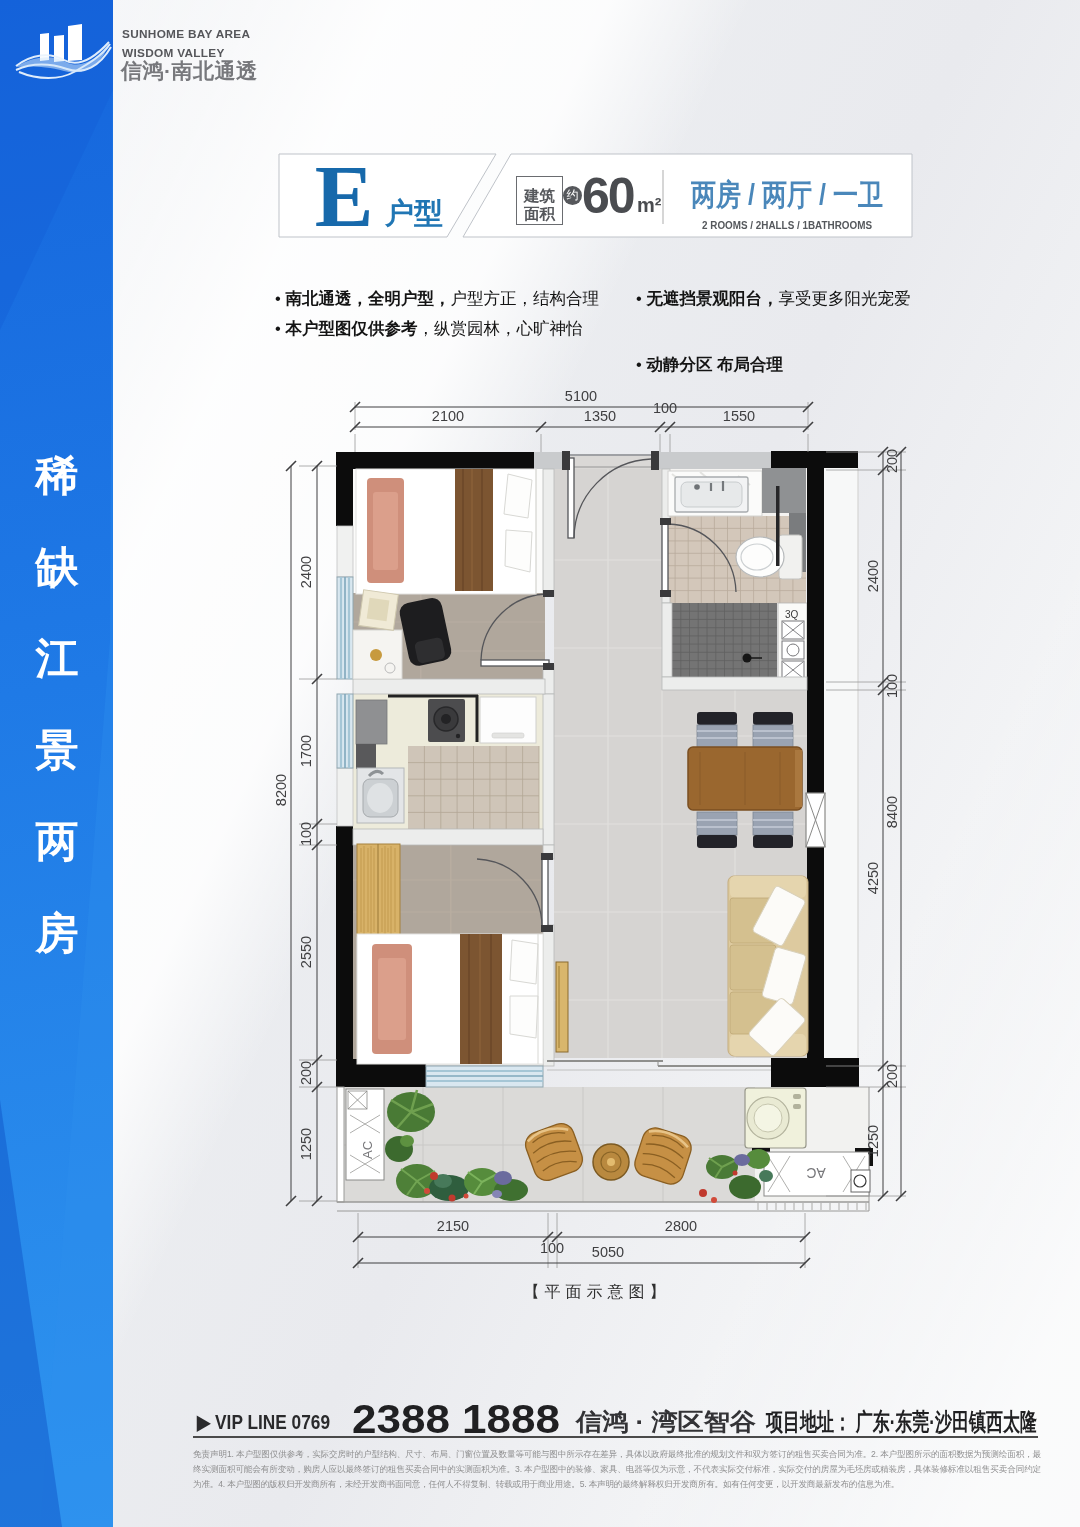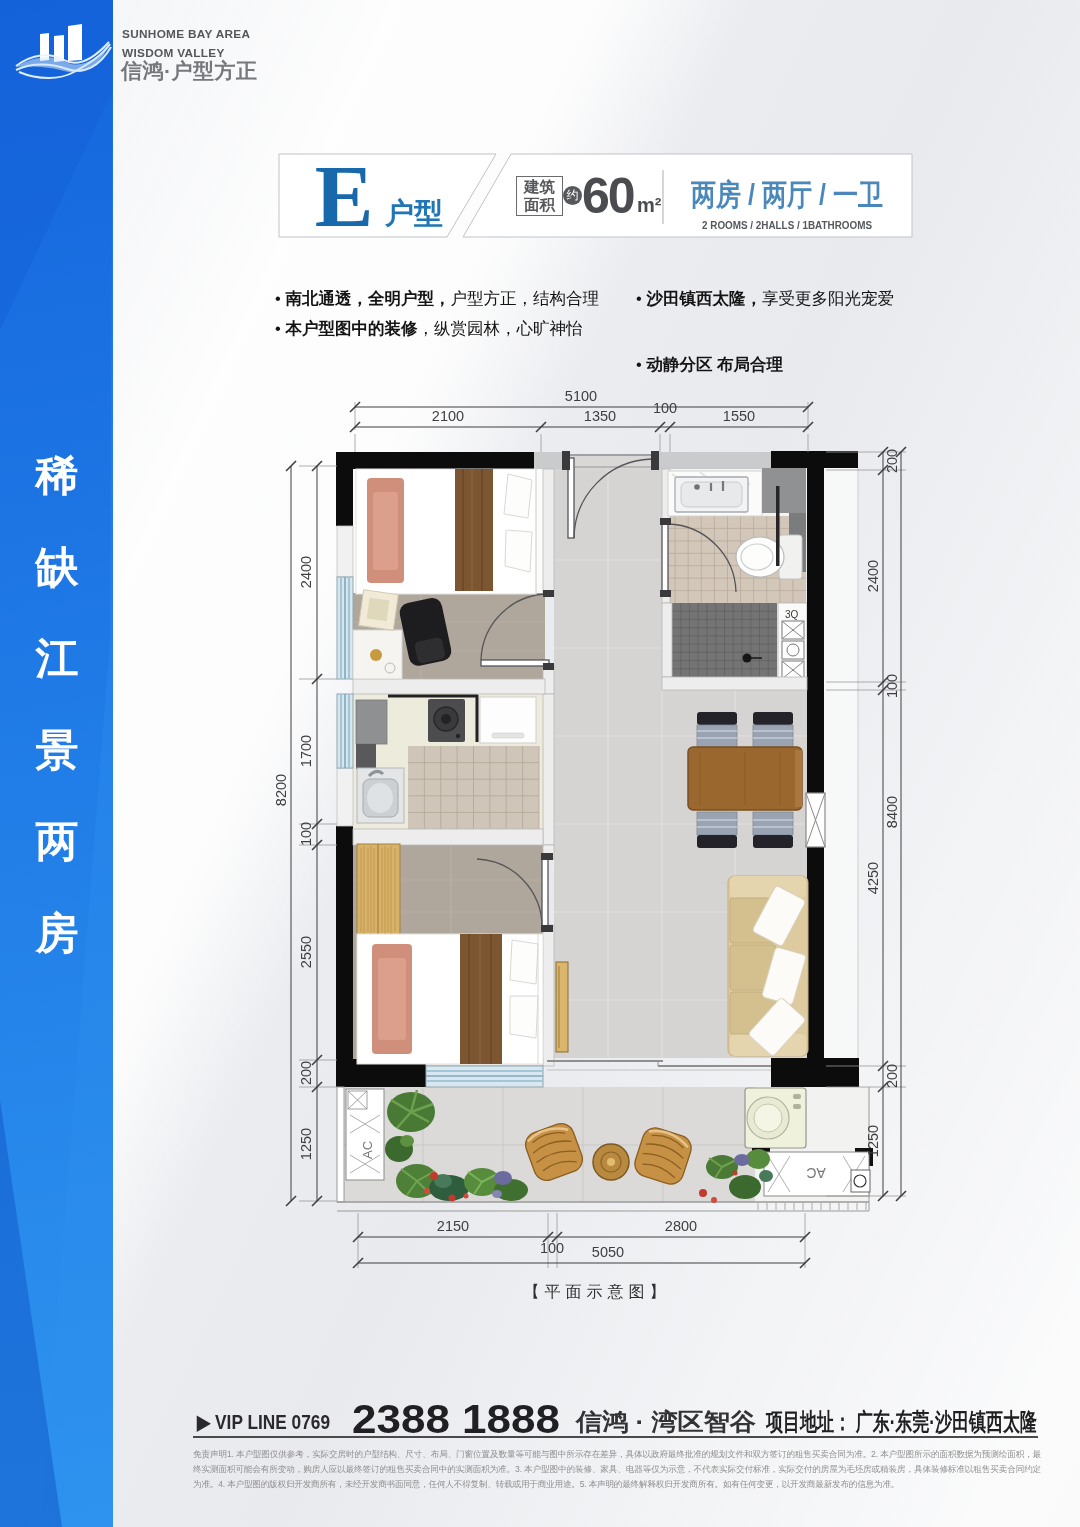--- a/index.html
+++ b/index.html
@@ -33,43 +33,43 @@
   <g fill="none" stroke="#eaf4fd" stroke-width="2" opacity="0.95">
     <path d="M4 52 C 20 40, 38 38, 52 46 C 68 55, 86 40, 97 28"></path>
     <path d="M4 56 C 22 48, 40 50, 55 55 C 72 61, 88 52, 99 33"></path>
     <path d="M7 58 C 26 66, 48 66, 62 58 C 76 50, 90 42, 98 30"></path>
   </g>
   <path d="M4 53 C 20 42, 40 40, 54 48 C 70 56, 86 44, 97 29 C 90 52, 70 62, 52 57 C 34 52, 16 52, 4 53 Z" fill="#cfe6f9" opacity="0.55"></path>
 </svg>
 
 <div class="abs" style="left:122px;top:25px;color:#55565a;font-weight:bold;font-size:11.8px;letter-spacing:.3px;line-height:19px;">SUNHOME BAY AREA<br>WISDOM VALLEY</div>
 
-<div class="abs" style="left:121px;top:57px;color:#77787c;font-weight:bold;font-size:21px;letter-spacing:.5px;">信鸿·户型方正</div>
+<div class="abs" style="left:121px;top:57px;color:#77787c;font-weight:bold;font-size:21px;letter-spacing:.5px;">信鸿·南北通透</div>
 
 <div class="abs" style="left:34px;top:430px;width:46px;color:#ffffff;font-weight:bold;font-size:43px;line-height:91.5px;text-align:center;">稀<br>缺<br>江<br>景<br>两<br>房</div>
 
 <svg class="abs" style="left:270px;top:148px;" width="660" height="100" viewBox="270 148 660 100">
   <polygon points="279,154 496,154 447,237 279,237" fill="#ffffff" stroke="#bfc3c9" stroke-width="1"></polygon>
   <polygon points="511,154 912,154 912,237 463,237" fill="#ffffff" stroke="#bfc3c9" stroke-width="1"></polygon>
   <line x1="663" y1="170" x2="663" y2="224" stroke="#c9c9c9" stroke-width="1.5"></line>
   <text x="344" y="226" font-family="Liberation Serif,serif" font-weight="bold" font-size="88" fill="#1769ab" text-anchor="middle">E</text>
   <text x="385" y="223" font-size="29" font-weight="bold" fill="#2076b4" textLength="58">户型</text>
   <text x="582" y="213" font-size="50" font-weight="bold" fill="#4a4c50" letter-spacing="-2">60</text>
     <text x="637" y="212" font-size="20" font-weight="bold" fill="#4a4c50">m²</text>
   <text x="691" y="205" font-size="30" font-weight="bold" fill="#4a87ba" textLength="192" lengthAdjust="spacingAndGlyphs">两房 / 两厅 / 一卫</text>
   <text x="702" y="229" font-size="11.5" font-weight="bold" fill="#55585c" textLength="170" lengthAdjust="spacingAndGlyphs">2 ROOMS / 2HALLS / 1BATHROOMS</text>
 </svg>
 
-<div class="abs" style="left:516px;top:176px;width:45px;height:37px;border:1px solid #6a6c70;color:#56585c;font-size:15.5px;font-weight:bold;text-align:center;line-height:18px;padding-top:1px;">建筑<br>面积</div>
+<div class="abs" style="left:516px;top:176px;width:45px;height:37px;border:1px solid #6a6c70;color:#56585c;font-size:15.5px;font-weight:bold;text-align:center;line-height:18px;padding-top:10px;">建筑<br>面积</div>
 
 <div class="abs" style="left:563px;top:186px;width:19px;height:19px;border-radius:50%;background:#56585c;color:#fff;font-size:12px;text-align:center;line-height:19px;">约</div>
 
 <div class="abs" style="left:275px;top:288px;font-size:16.5px;color:#141414;text-align:center;">• <b>南北通透，全明户型，</b>户型方正，结构合理</div>
-<div class="abs" style="left:275px;top:318px;font-size:16.5px;color:#141414;">• <b>本户型图中的装修</b>，纵赏园林，心旷神怡</div>
-<div class="abs" style="left:636px;top:288px;font-size:16.5px;color:#141414;">• <b>沙田镇西太隆，</b>享受更多阳光宠爱</div>
+<div class="abs" style="left:275px;top:318px;font-size:16.5px;color:#141414;">• <b>本户型图仅供参考</b>，纵赏园林，心旷神怡</div>
+<div class="abs" style="left:636px;top:288px;font-size:16.5px;color:#141414;">• <b>无遮挡景观阳台，</b>享受更多阳光宠爱</div>
 <div class="abs" style="left:636px;top:318px;font-size:16.5px;color:#141414;margin-top:36px;">• <b>动静分区 布局合理</b></div>
 
 <svg class="abs" style="left:270px;top:385px;" width="740" height="925" viewBox="270 385 740 925" font-family="Liberation Sans,sans-serif">
 
 <g>
       <rect x="353" y="469" width="192" height="210" fill="#fbfbfa"></rect>
       <rect x="353" y="593" width="192" height="86" fill="#b0a79c"></rect>
       <line x1="353" y1="622" x2="545" y2="622" stroke="#b8ada2" stroke-width="1"></line>
       <line x1="353" y1="651" x2="545" y2="651" stroke="#b8ada2" stroke-width="1"></line>
       <rect x="420" y="593" width="1.5" height="86" fill="#b8ada2"></rect>

